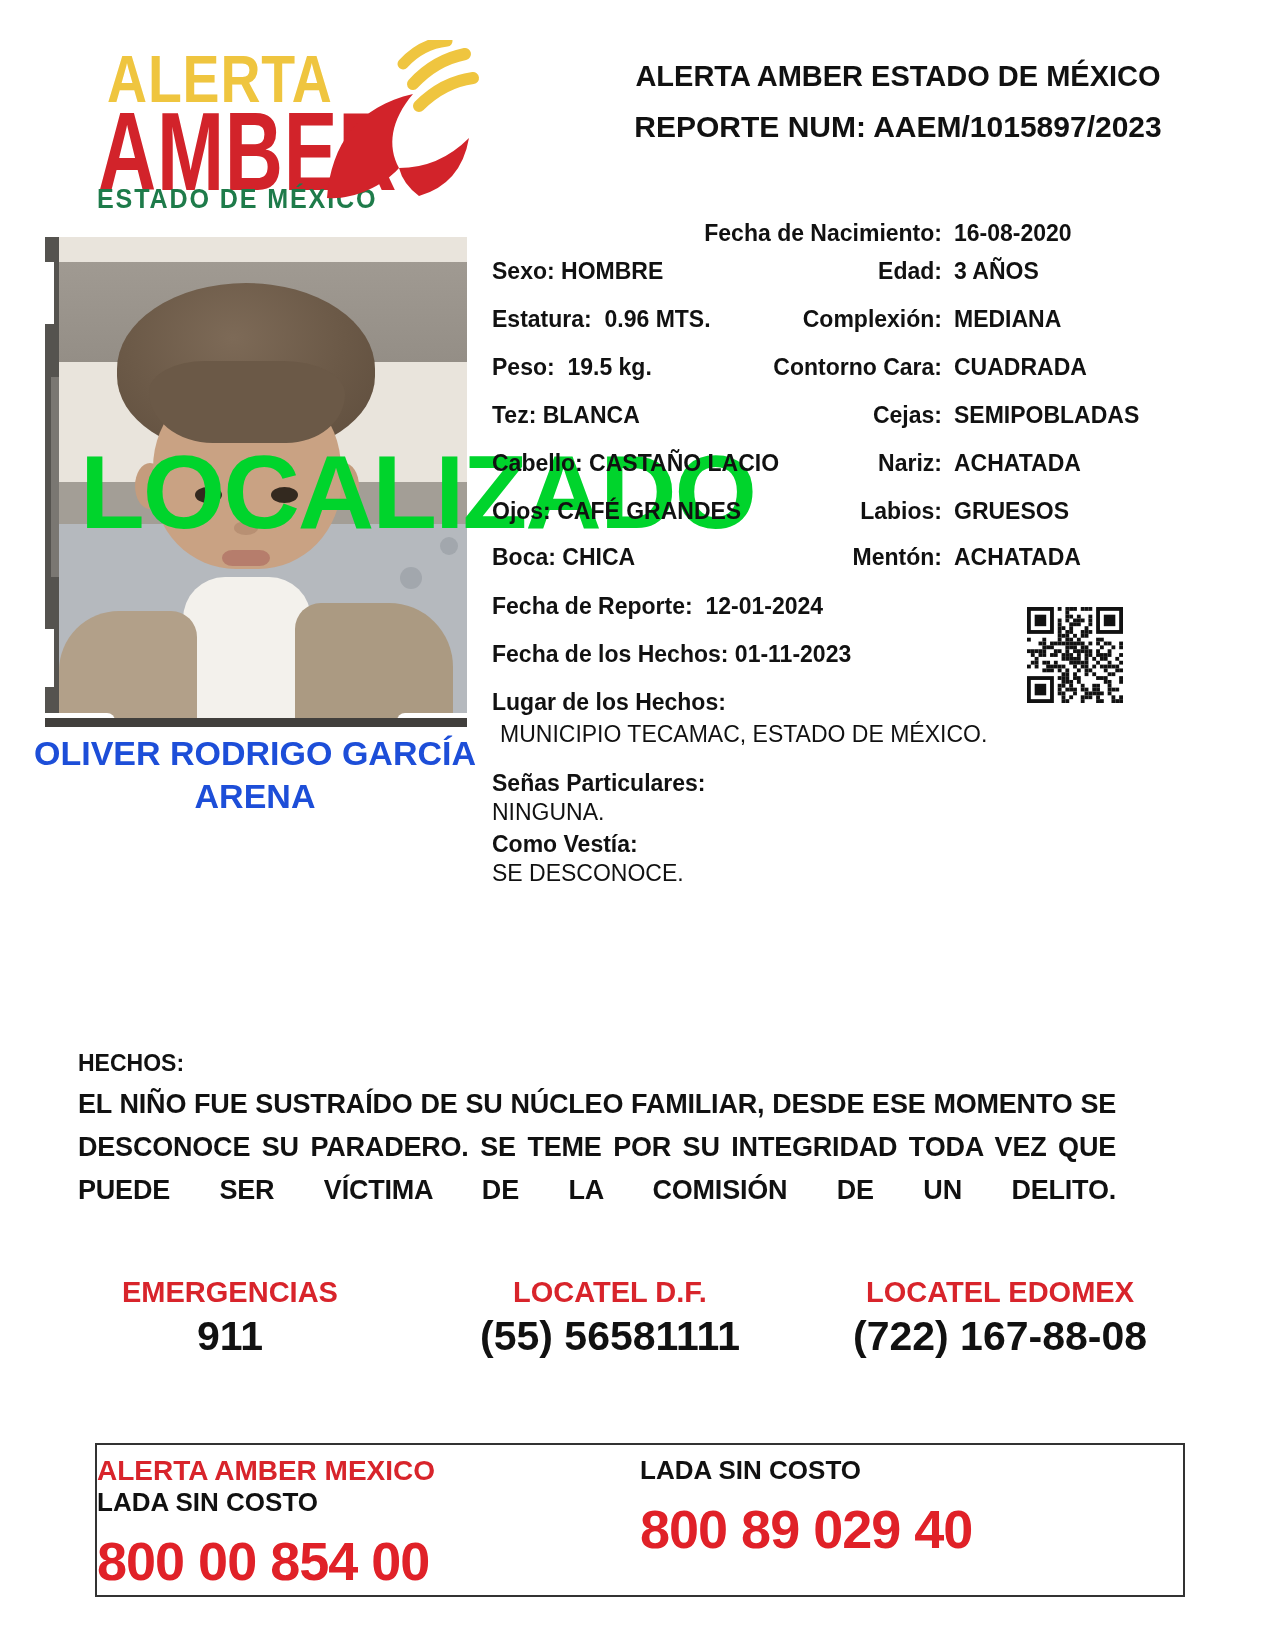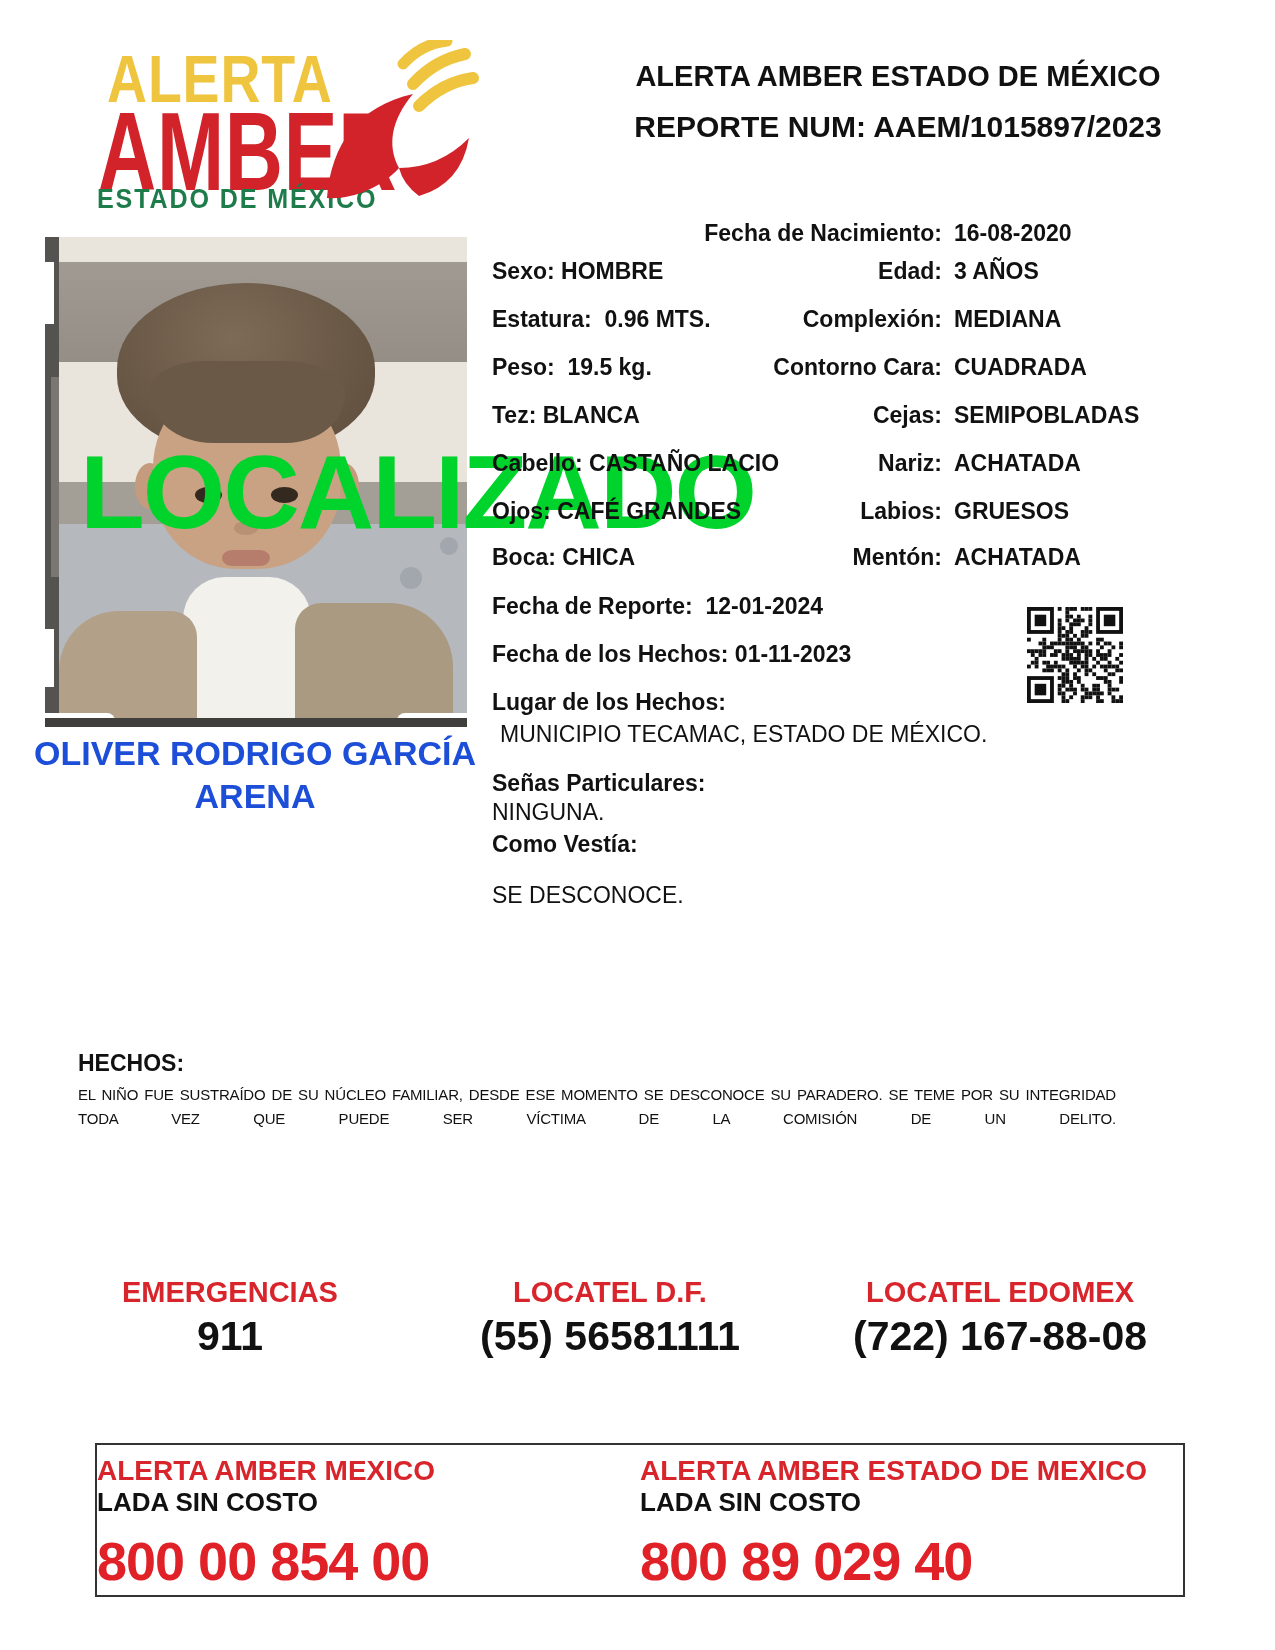--- a/index.html
+++ b/index.html
@@ -71,22 +71,22 @@
   .drv{position:absolute;left:462px;white-space:pre;}
   .dwide{position:absolute;left:0;white-space:pre;}
   .dvalue{font-weight:normal;font-size:23px;}
 
   
   .qr{position:absolute;left:1027px;top:607px;width:96px;height:96px;z-index:4;background:#fff;}
 
   
   .hechos{position:absolute;left:78px;top:1050px;width:1038px;z-index:4;}
   .h-label{font-size:23px;font-weight:bold;margin-bottom:6px;}
-  .h-text{font-size:15px;line-height:1.6;text-align:justify;text-align-last:justify;
-          letter-spacing:-0.2px;}
+  .h-text{font-size:27px;line-height:1.6;text-align:justify;text-align-last:justify;
+          letter-spacing:-0.2px;font-weight:bold;}
 
   
   .contacts{position:absolute;left:45px;top:1276px;width:1150px;display:grid;
             grid-template-columns:370px 390px 390px;z-index:4;}
   .contact{text-align:center;}
   .c-title{color:#D8242B;font-size:29px;font-weight:bold;}
   .c-num{color:#111;font-size:41px;font-weight:bold;margin-top:4px;}
 
   
   .footer-box{position:absolute;left:95px;top:1443px;width:1086px;height:150px;
@@ -203,21 +203,21 @@
     </div>
     <div class="drow" style="top:554px">
       <span class="dwide">Señas Particulares:</span>
     </div>
     <div class="drow" style="top:615px">
       <span class="dwide">Como Vestía:</span>
     </div>
     <div class="drow dvalue" style="top:583px">
       <span class="dwide">NINGUNA.</span>
     </div>
-    <div class="drow dvalue" style="top:666px">
+    <div class="drow dvalue" style="top:644px">
       <span class="dwide">SE DESCONOCE.</span>
     </div>
   </div>
 
   <div class="qr">
     <svg width="96" height="96" viewBox="0 0 96 96">
         <rect x="30.72" y="0" width="3.84" height="3.84" fill="#111"></rect>
         <rect x="38.4" y="0" width="3.84" height="3.84" fill="#111"></rect>
         <rect x="42.239999999999995" y="0" width="3.84" height="3.84" fill="#111"></rect>
         <rect x="46.08" y="0" width="3.84" height="3.84" fill="#111"></rect>
@@ -471,19 +471,18 @@
     </div>
   </div>
 
   <div class="footer-box">
     <div class="f-cell">
       <div class="f-title">ALERTA AMBER MEXICO</div>
       <div class="f-sub">LADA SIN COSTO</div>
       <div class="f-num">800 00 854 00</div>
     </div>
     <div class="f-cell">
-      <div class="f-title">ALERTA AMBER ESTADO DE MEXICO</div>
       <div class="f-sub">LADA SIN COSTO</div>
       <div class="f-num">800 89 029 40</div>
     </div>
   </div>
 
 </div>
 
 </body></html>

